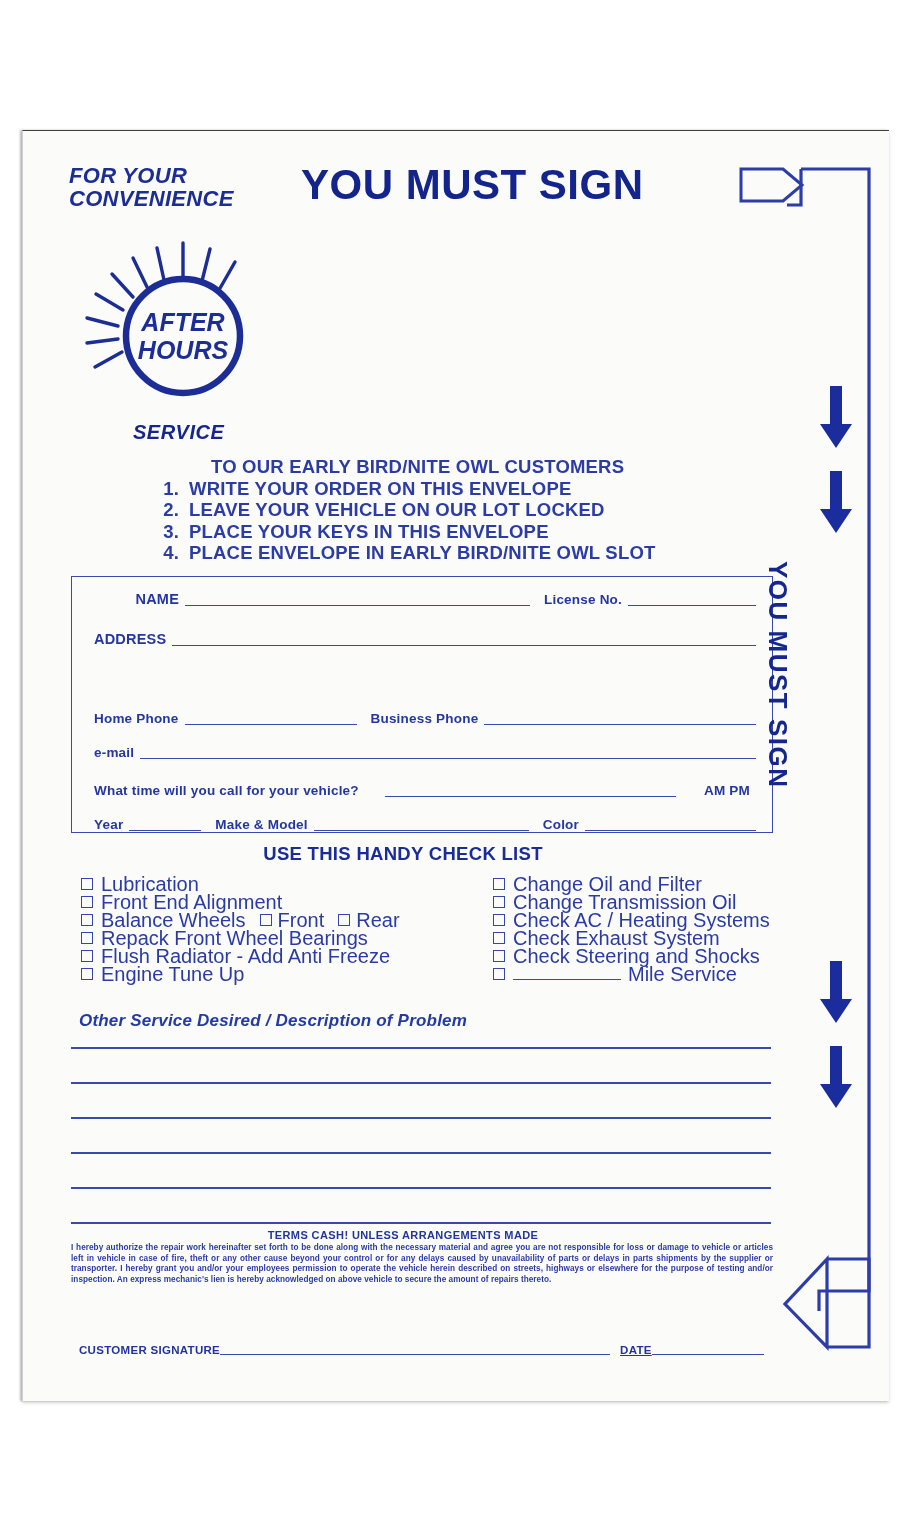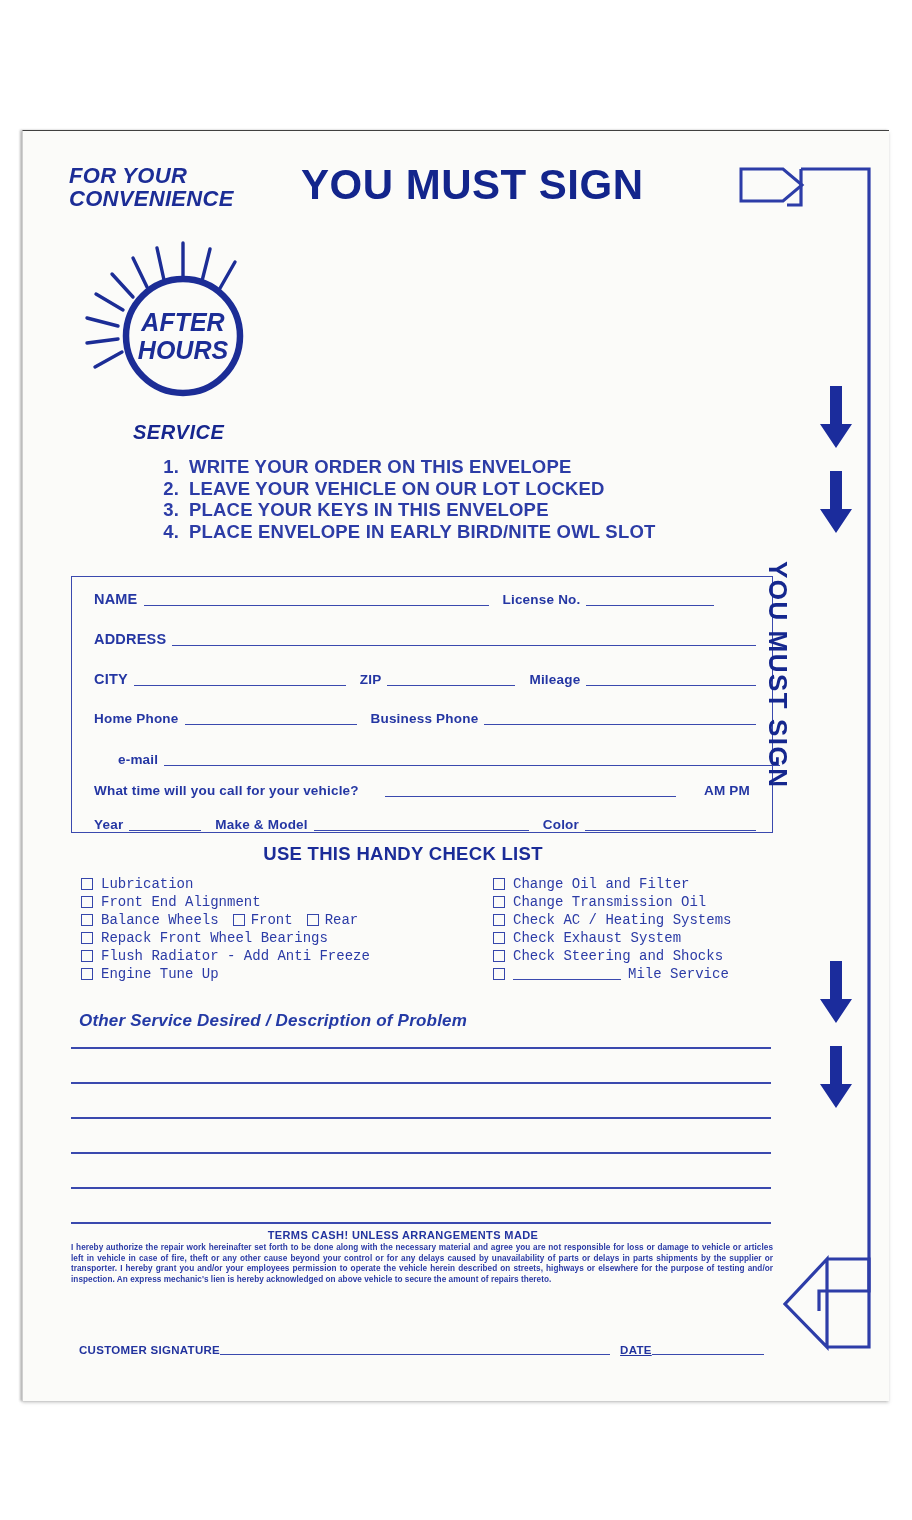--- a/index.html
+++ b/index.html
@@ -59,37 +59,37 @@
   .instr .ln{display:flex;}
   .instr .num{width:34px;text-align:right;padding-right:10px;}
 
   
   .cbox{
     position:absolute;left:48px;top:445px;
     width:700px;height:255px;
     border:1.6px solid #3a49ae;
     background:transparent;
   }
-  .frow{position:absolute;display:flex;align-items:flex-end;white-space:nowrap;}
+  .frow{position:absolute;display:flex;align-items:flex-end;white-space:nowrap;justify-content:flex-end;}
   .flab{
     font-weight:bold;font-size:14.5px;color:#2436a3;
     letter-spacing:.2px;padding-right:6px;
   }
   .flab.sm{font-size:13.5px;}
   .fline{
     border-bottom:1.7px solid #3a49ae;
     height:13px;margin-bottom:1px;
   }
 
   
   .chk-title{
     position:absolute;left:0;top:712px;width:760px;text-align:center;
     font-weight:bold;font-size:18.5px;color:#1b2c98;letter-spacing:.3px;
   }
-  .chk-col{position:absolute;font-size:14px;color:#2b3ba6;font-family:Liberation Mono, monospace;}
+  .chk-col{position:absolute;font-size:20px;color:#2b3ba6;}
   .chk-left{left:58px;top:744px;}
   .chk-right{left:470px;top:744px;}
   .chk-row{display:flex;align-items:center;height:18px;white-space:nowrap;}
   .box{
     width:10px;height:10px;border:1.5px solid #3546ab;
     margin-right:8px;flex:none;background:transparent;
   }
   .box.inl{margin-left:14px;margin-right:6px;}
   .mini-line{
     width:108px;border-bottom:1.7px solid #3a49ae;height:11px;
@@ -161,20 +161,21 @@
       <line x1="170" y1="31" x2="154" y2="59"></line>
     </g>
     <circle cx="118" cy="105" r="57" fill="none" stroke="#1c2d96" stroke-width="6.5"></circle>
     <text x="118" y="100" text-anchor="middle" font-family="Liberation Sans, sans-serif" font-size="25" font-weight="bold" font-style="italic" fill="#1c2d96">AFTER</text>
     <text x="118" y="128" text-anchor="middle" font-family="Liberation Sans, sans-serif" font-size="25" font-weight="bold" font-style="italic" fill="#1c2d96">HOURS</text>
   </svg>
 
   <div class="service-word">SERVICE</div>
 
   <div class="instr">
+    <div class="lead">TO OUR EARLY BIRD/NITE OWL CUSTOMERS</div>
     <div class="ln">
       <span class="num">1.</span>
       <span>WRITE YOUR ORDER ON THIS ENVELOPE</span>
     </div>
     <div class="ln">
       <span class="num">2.</span>
       <span>LEAVE YOUR VEHICLE ON OUR LOT LOCKED</span>
     </div>
     <div class="ln">
       <span class="num">3.</span>
@@ -193,37 +194,29 @@
       <span class="fline" style="width:345px;"></span>
       <span class="flab sm" style="padding-left:14px;">License No.</span>
       <span class="fline" style="width:128px;"></span>
     </div>
 
     <div class="frow" style="left:22px;top:54px;width:662px;">
       <span class="flab">ADDRESS</span>
       <span class="fline" style="flex:1;"></span>
     </div>
 
-    <div class="frow" style="left:22px;top:94px;width:662px;">
-      <span class="flab">CITY</span>
-      <span class="fline" style="width:212px;"></span>
-      <span class="flab sm" style="padding-left:14px;">ZIP</span>
-      <span class="fline" style="width:128px;"></span>
-      <span class="flab sm" style="padding-left:14px;">Mileage</span>
-      <span class="fline" style="flex:1;"></span>
-    </div>
 
     <div class="frow" style="left:22px;top:134px;width:662px;">
       <span class="flab sm">Home Phone</span>
       <span class="fline" style="width:172px;"></span>
       <span class="flab sm" style="padding-left:14px;">Business Phone</span>
       <span class="fline" style="flex:1;"></span>
     </div>
 
-    <div class="frow" style="left:22px;top:175px;width:662px;margin-left:24px;">
+    <div class="frow" style="left:22px;top:168px;width:662px;">
       <span class="flab sm">e-mail</span>
       <span class="fline" style="flex:1;"></span>
     </div>
 
     <div class="frow" style="left:22px;top:206px;width:662px;gap:20px;">
       <span class="flab sm">What time will you call for your vehicle?</span>
       <span class="fline" style="flex:1;"></span>
       <span class="flab sm" style="padding-left:8px;">AM PM</span>
     </div>
 

